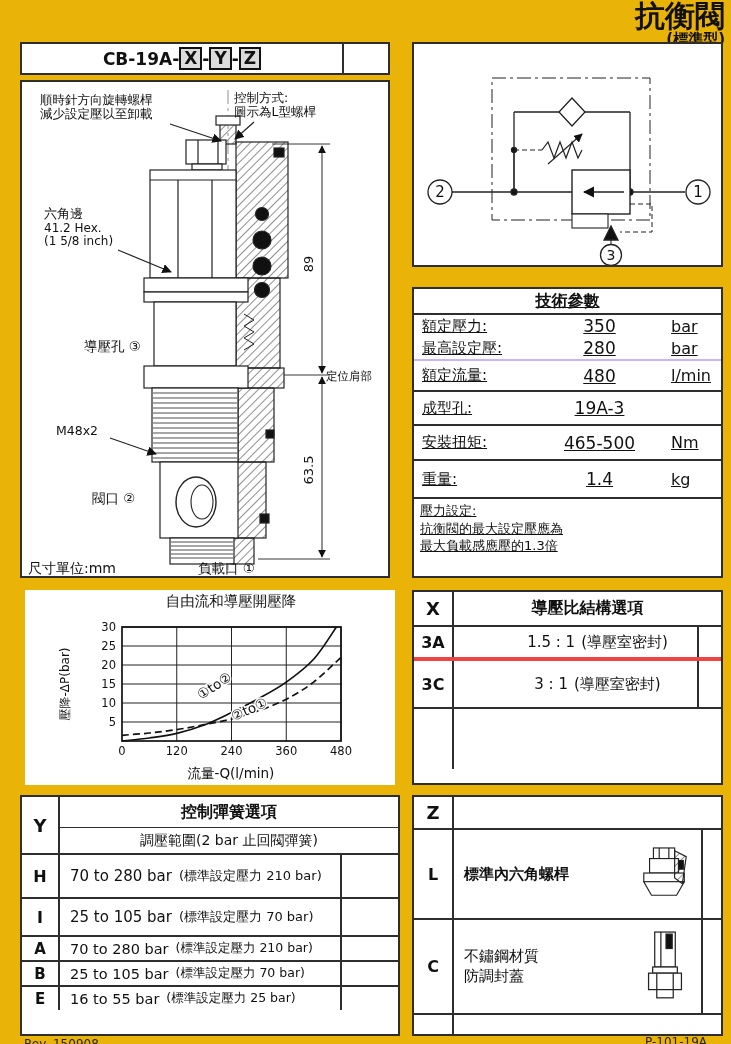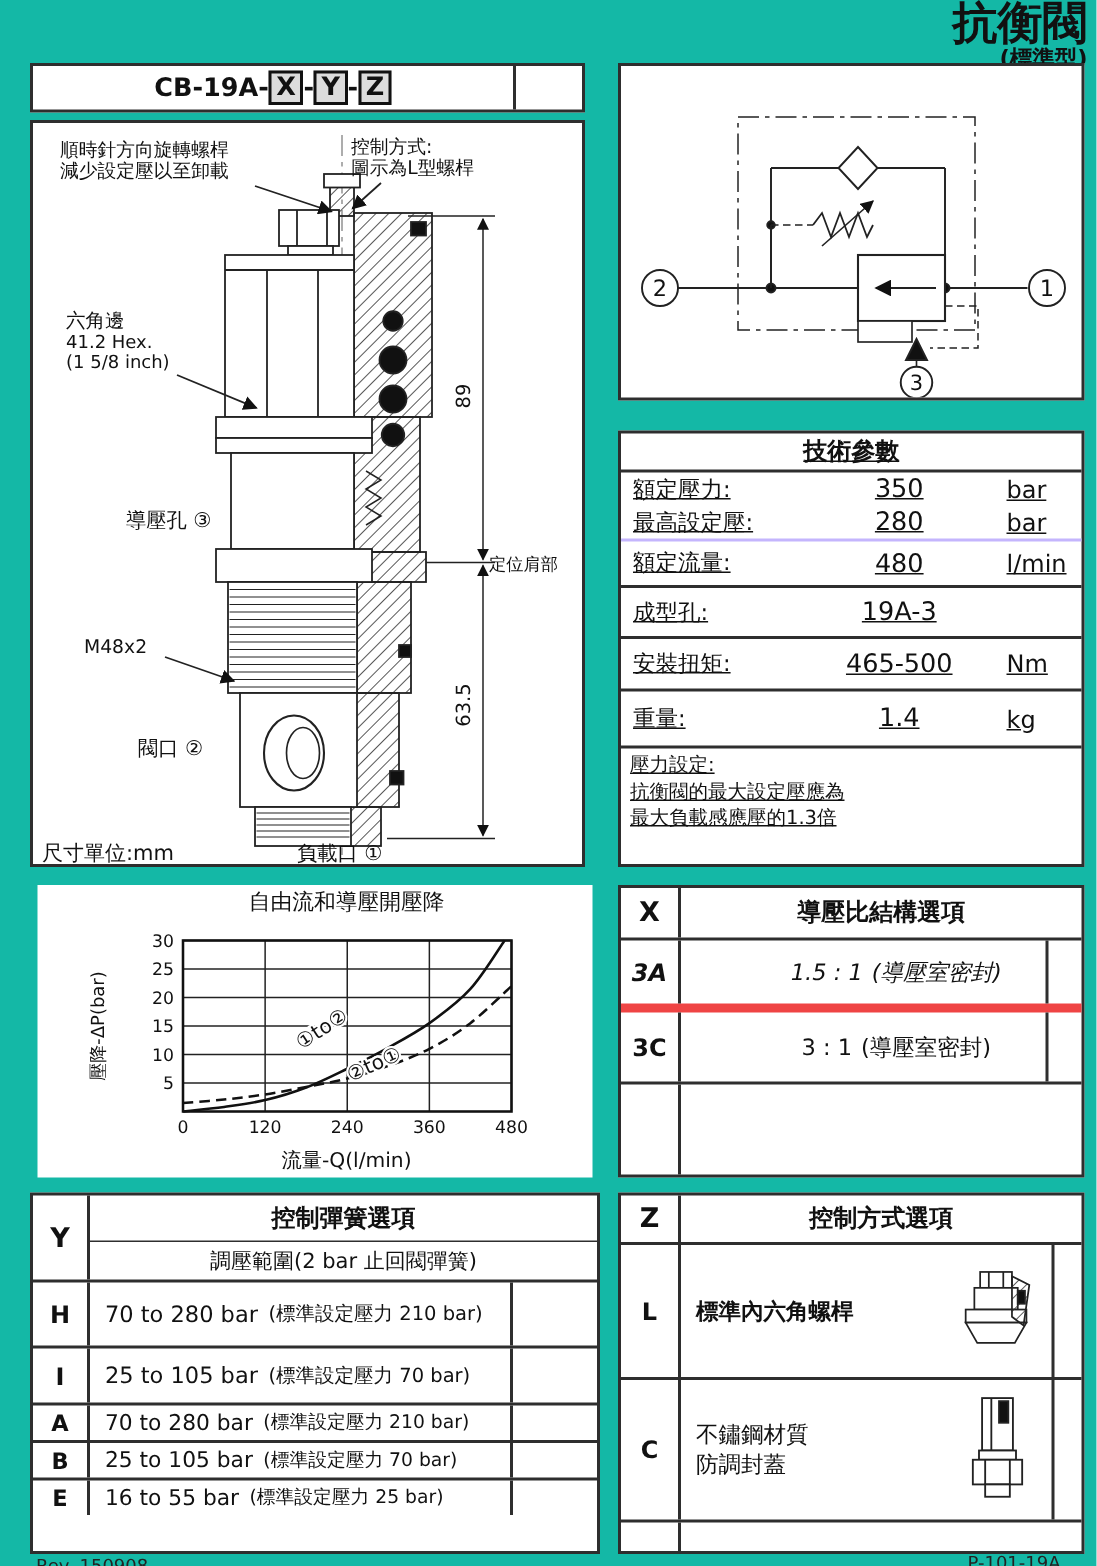--- a/index.html
+++ b/index.html
@@ -1,16 +1,16 @@
 <!DOCTYPE html>
 <html><head>
 <meta charset="utf-8">
 <style>
   html,body{margin:0;padding:0;background:#fff;}
-  #page{position:relative;width:731px;height:1044px;background:#14b8a6;overflow:hidden;
+  #page{position:relative;width:731px;height:1044px;background:#eab308;overflow:hidden;
         font-family:"DejaVu Sans","Liberation Sans",sans-serif;color:#111;}
   .box{position:absolute;border:2px solid #2e2e2e;background:#fff;box-sizing:border-box;}
   .keycell{display:flex;align-items:center;justify-content:center;font-weight:bold;
            border-right:2px solid #2e2e2e;box-sizing:border-box;height:100%;}
   .hrow{display:flex;box-sizing:border-box;}
   svg text{fill:#111;font-family:"DejaVu Sans","Liberation Sans",sans-serif;}
   .ttl{position:absolute;right:6px;top:0;text-align:right;line-height:1.05;}
   .ttl .t1{font-size:30px;font-weight:bold;}
   .ttl .t2{font-size:15px;font-weight:bold;}
   .codebox{display:inline-block;border:2px solid #111;background:#dcdcdc;padding:0 3px;
@@ -262,21 +262,21 @@
           <text transform="translate(226.1,123.6) rotate(-24)" text-anchor="middle" font-size="13.5" style="paint-order:stroke;stroke:#fff;stroke-width:3px;">②to①</text>
         </g>
     </svg>
   </div>
 
   <div class="box" style="left:412px;top:590px;width:311px;height:195px;">
     <div class="hrow" style="height:35px;border-bottom:2px solid #2e2e2e;">
       <div class="keycell" style="width:40px;font-size:18px;">X</div>
       <div style="flex:1;display:flex;align-items:center;justify-content:center;font-weight:bold;font-size:16px;">導壓比結構選項</div>
     </div>
-    <div class="hrow" style="height:48px;border-bottom:6px solid #ef4444;font-style:italic;">
+    <div class="hrow" style="height:34px;border-bottom:4px solid #ef4444;">
       <div class="keycell" style="width:40px;font-size:16px;">3A</div>
       <div class="optdesc" style="flex:1;display:flex;align-items:center;justify-content:center;gap:6px;">
         <span>1.5 : 1</span>
         <span>(導壓室密封)</span>
       </div>
       <div style="width:24px;border-left:2px solid #2e2e2e;box-sizing:border-box;"></div>
     </div>
     <div class="hrow" style="height:48px;border-bottom:2px solid #2e2e2e;">
       <div class="keycell" style="width:40px;font-size:16px;">3C</div>
       <div class="optdesc" style="flex:1;display:flex;align-items:center;justify-content:center;gap:6px;">
@@ -337,21 +337,20 @@
         <span style="font-size:14.5px;">16 to 55 bar</span>
         <span style="font-size:12.5px;">(標準設定壓力 25 bar)</span>
       </div>
       <div style="width:58px;border-left:2px solid #2e2e2e;box-sizing:border-box;"></div>
     </div>
   </div>
 
   <div class="box" style="left:412px;top:795px;width:311px;height:241px;">
     <div class="hrow" style="height:33px;border-bottom:2px solid #2e2e2e;">
       <div class="keycell" style="width:40px;font-size:18px;">Z</div>
-      <div style="flex:1;display:flex;align-items:center;justify-content:center;font-weight:bold;font-size:16px;">控制方式選項</div>
     </div>
     <div class="hrow" style="height:90px;border-bottom:2px solid #2e2e2e;">
       <div class="keycell" style="width:40px;font-size:16px;">L</div>
       <div style="flex:1;display:flex;align-items:center;padding-left:10px;font-size:15px;font-weight:bold;">標準內六角螺桿</div>
       <div style="width:72px;display:flex;align-items:center;justify-content:center;">
         <svg width="54" height="58" viewBox="0 0 56 60">
           <g stroke="#222" stroke-width="1.2" fill="#fff">
             <rect x="16" y="3" width="22" height="11"></rect>
             <line x1="22" y1="3" x2="22" y2="14"></line>
               <line x1="32" y1="3" x2="32" y2="14"></line>

